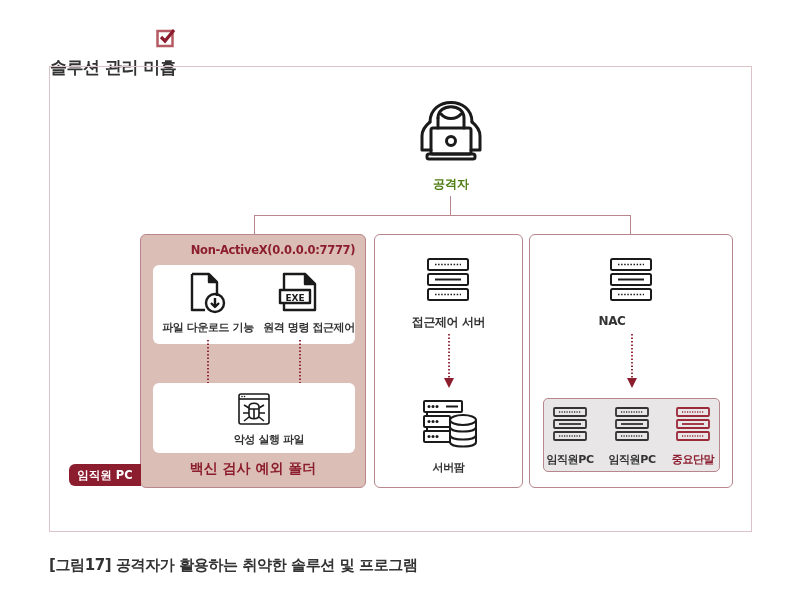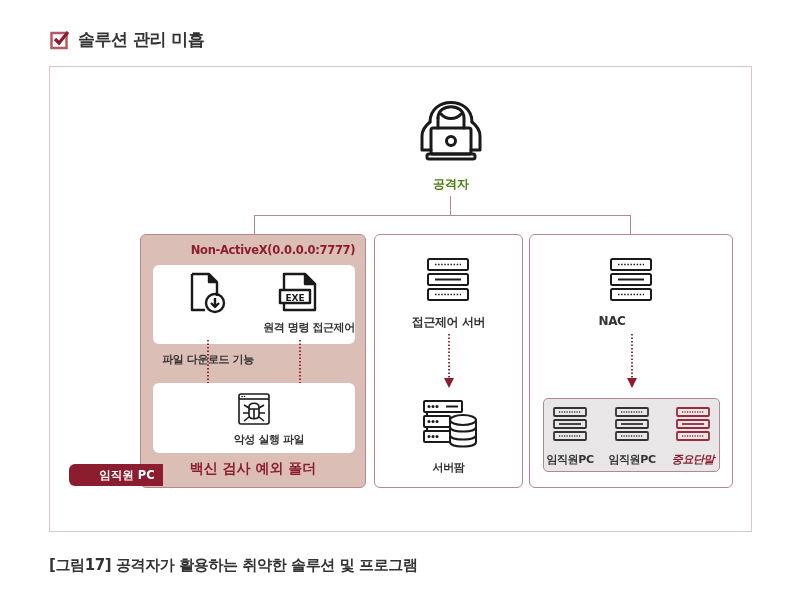--- a/index.html
+++ b/index.html
@@ -1,34 +1,34 @@
 <!DOCTYPE html>
 <html><head>
 <meta charset="utf-8">
 <style>
   html,body{margin:0;padding:0;background:#ffffff;}
   body{width:802px;height:590px;position:relative;font-family:"DejaVu Sans","Liberation Sans",sans-serif;color:#222;overflow:hidden;}
   .abs{position:absolute;}
-  .title{left:50px;top:28px;display:flex;align-items:center;gap:8px;}
+  .title{left:50px;top:28px;display:flex;align-items:flex-end;gap:8px;flex-direction:column;}
   .title-text{font-size:17px;font-weight:bold;color:#333;letter-spacing:-0.5px;}
   .frame{left:49px;top:66px;width:703px;height:466px;border:1px solid #dcc4c8;box-sizing:border-box;}
   .attacker-label{left:401px;top:176px;width:100px;text-align:center;font-size:12px;font-weight:bold;color:#4d7c0f;}
   .conn{left:254px;top:215px;width:377px;height:19px;border:1px solid #b8868d;border-bottom:none;box-sizing:border-box;}
   .conn-mid{left:450px;top:196px;width:1px;height:19px;background:#b8868d;}
   .panel{border:1px solid #b8868d;border-radius:6px;box-sizing:border-box;background:#fff;}
   .p1{left:140px;top:234px;width:226px;height:254px;background:#dbbfb6;}
   .p2{left:374px;top:234px;width:149px;height:254px;}
   .p3{left:529px;top:234px;width:204px;height:254px;}
   .p1-title{left:140px;top:243px;width:266px;text-align:center;font-size:11.5px;font-weight:bold;color:#8c1d2e;letter-spacing:-0.3px;}
   .inner{background:#fff;border-radius:6px;}
   .in1{left:153px;top:265px;width:202px;height:79px;}
   .in2{left:153px;top:383px;width:202px;height:70px;}
   .lbl{font-size:11px;font-weight:bold;color:#333;text-align:center;letter-spacing:-0.4px;white-space:nowrap;}
   .p1-foot{left:140px;top:460px;width:226px;text-align:center;font-size:14px;font-weight:bold;color:#8c1d2e;}
-  .badge{left:69px;top:464px;width:72px;height:22px;background:#8c1d2e;color:#fff;font-size:11.5px;font-weight:bold;display:flex;align-items:center;justify-content:center;border-radius:6px 0 0 6px;padding-left:22px;}
+  .badge{left:69px;top:464px;width:72px;height:22px;background:#8c1d2e;color:#fff;font-size:11.5px;font-weight:bold;display:flex;align-items:center;justify-content:center;border-radius:6px 0 0 6px;}
   .nac-box{left:543px;top:398px;width:177px;height:74px;background:#e8e6e7;border:1px solid #b8868d;border-radius:5px;box-sizing:border-box;}
   .caption{left:49px;top:556px;font-size:15px;font-weight:bold;color:#333;letter-spacing:-0.4px;text-align:right;}
 </style>
 </head>
 <body>
 
 <div class="abs title">
   <svg width="20" height="20" viewBox="0 0 20 20">
     <rect x="1.5" y="3" width="15" height="15" fill="none" stroke="#b55a62" stroke-width="2.5"></rect>
     <path d="M5 9 L9 13 L18 2" fill="none" stroke="#8c1d2e" stroke-width="3.2"></path>
@@ -71,21 +71,21 @@
 </svg>
 <svg class="abs" style="left:278px;top:272px" width="40" height="42" viewBox="0 0 40 42">
   <g fill="none" stroke="#1a1a1a" stroke-width="2.4" stroke-linejoin="round">
     <path d="M6 2 L27 2 L37 12 L37 38 L6 38 Z"></path>
     <path d="M27 2 L27 12 L37 12 Z" fill="#1a1a1a"></path>
     <rect x="2" y="18" width="30" height="13" fill="#fff"></rect>
   </g>
   <text x="17" y="28.5" text-anchor="middle" font-size="9" font-weight="bold" fill="#1a1a1a" font-family="DejaVu Sans, sans-serif">EXE</text>
 </svg>
 
-<div class="abs lbl" style="left:153px;top:320px;width:110px;margin-top:32px;">파일 다운로드 기능</div>
+<div class="abs lbl" style="left:153px;top:320px;width:110px;">파일 다운로드 기능</div>
 <div class="abs lbl" style="left:254px;top:320px;width:110px;">원격 명령 접근제어</div>
 
 <svg class="abs" style="left:200px;top:340px" width="110" height="74" viewBox="0 0 110 74">
   <g stroke="#8c1d2e" stroke-width="1.8" stroke-dasharray="1.5 2" fill="none">
     <path d="M8 0 L8 68 L26 68"></path>
     <path d="M100 0 L100 68 L84 68"></path>
   </g>
   <path d="M26 64 L34 68 L26 72 Z" fill="#8c1d2e"></path>
   <path d="M84 64 L76 68 L84 72 Z" fill="#8c1d2e"></path>
 </svg>
@@ -185,15 +185,15 @@
   <g fill="none" stroke="#9b2a3a" stroke-width="1.8">
     <rect x="2" y="2" width="32" height="8" rx="1"></rect>
       <rect x="2" y="14" width="32" height="8" rx="1"></rect>
       <rect x="2" y="26" width="32" height="8" rx="1"></rect>
     <path d="M7 6 L29 6 M7 30 L29 30" stroke-dasharray="1.2 1.3" stroke-width="1.3"></path>
       <path d="M7 18 L29 18"></path>
   </g>
 </svg>
 <div class="abs lbl" style="left:540px;top:452px;width:60px;">임직원PC</div>
 <div class="abs lbl" style="left:602px;top:452px;width:60px;">임직원PC</div>
-<div class="abs lbl" style="left:663px;top:452px;width:60px;color:#8c1d2e;font-style:italic;">중요단말</div>
+<div class="abs lbl" style="left:663px;top:452px;width:60px;color:#8c1d2e;">중요단말</div>
 
 <div class="abs caption">[그림17] 공격자가 활용하는 취약한 솔루션 및 프로그램</div>
 
 </body></html>

